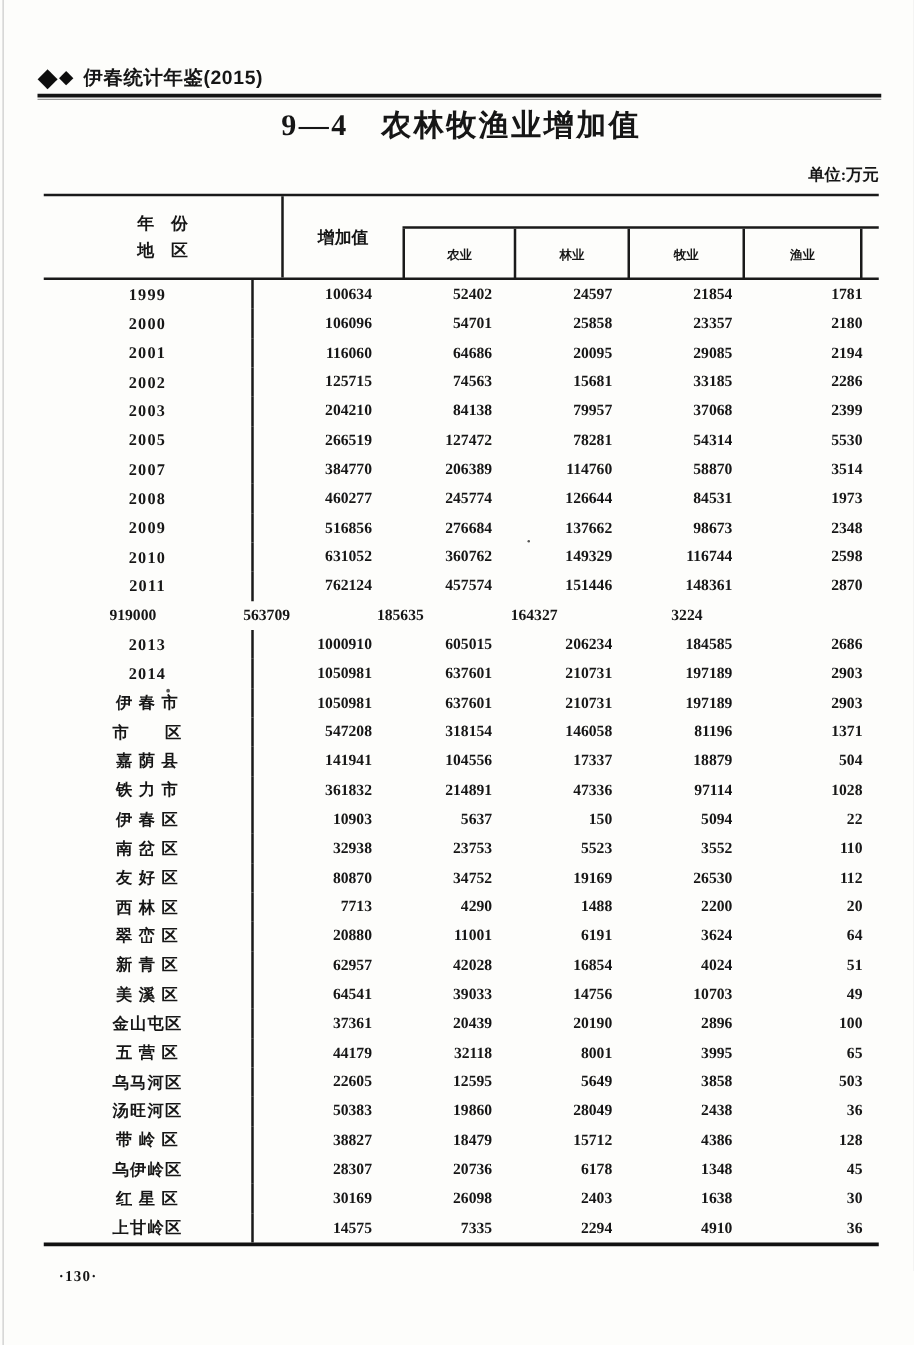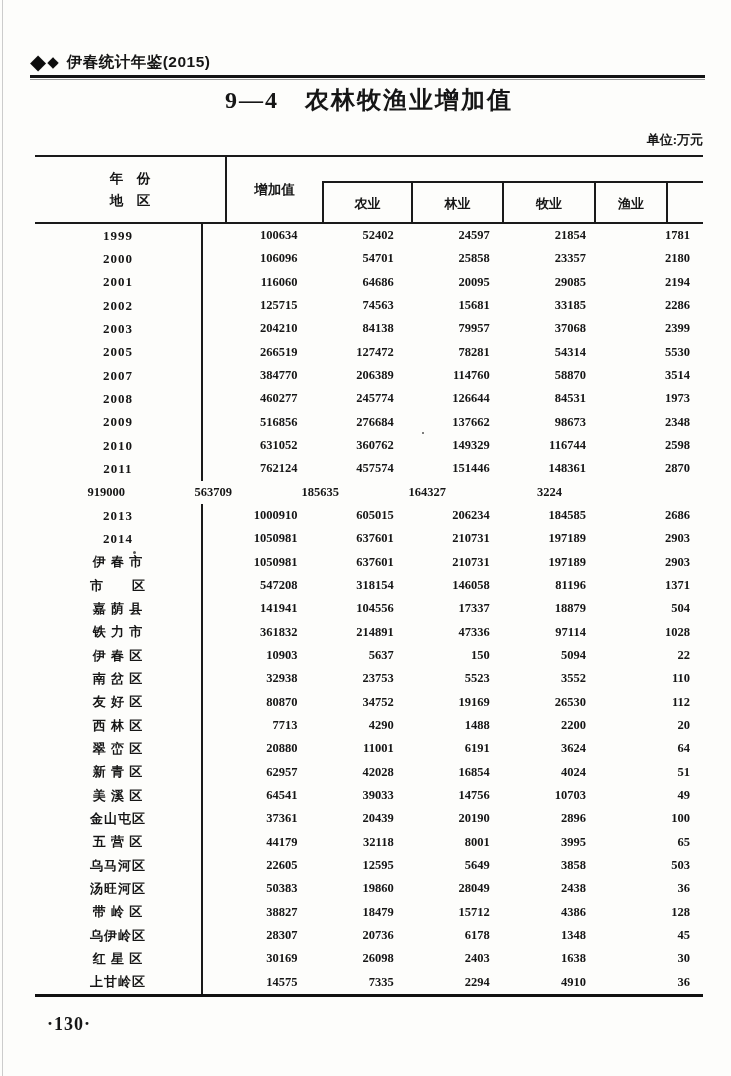--- a/index.html
+++ b/index.html
@@ -26,38 +26,38 @@
   .table{position:absolute;left:35px;top:155px;width:668px;
     border-top:2.5px solid #1a1a1a;border-bottom:3px solid #111;}
   .table *{box-sizing:border-box;}
   .thead{height:67px;display:flex;border-bottom:2px solid #1a1a1a;}
   .th-col1{width:192px;border-right:2px solid #1a1a1a;display:flex;flex-direction:column;
     justify-content:center;align-items:center;gap:4px;font-size:13.5px;font-weight:700;}
   .th-value{width:95px;display:flex;align-items:center;justify-content:center;
     font-size:13.5px;font-weight:700;}
   .th-subs{flex:1;margin-top:24px;height:43px;border-top:2px solid #1a1a1a;display:flex;}
   .subbox{height:100%;display:flex;align-items:center;justify-content:center;
-    font-size:13px;font-weight:700;border-right:2px solid #1a1a1a;}
+    font-size:10px;font-weight:700;border-right:2px solid #1a1a1a;}
   .subbox.first{border-left:2px solid #1a1a1a;width:91px;}
-  .sb1{width:91px;} .sb2{width:92px;} .sb3{width:72px;}
+  .sb1{width:91px;} .sb2{width:92px;} .sb3{width:94px;}
   .substub{flex:1;}
   .tbody{height:770px;display:flex;flex-direction:column;}
   .tr{flex:1;display:flex;align-items:center;gap:16px;}
   .td{height:100%;display:flex;align-items:center;}
   .td.label{width:192px;border-right:2px solid #1a1a1a;justify-content:center;
     font-size:13px;font-weight:700;letter-spacing:1px;}
   .td.num{justify-content:flex-end;font-size:12.5px;font-weight:700;
     font-family:"Liberation Serif","DejaVu Serif",serif;}
   .c0{width:95px;padding-right:5px;}
   .c1{width:91px;padding-right:5px;}
   .c2{width:91px;padding-right:5px;}
   .c3{width:92px;padding-right:6px;text-align:right;}
   .c4{width:107px;padding-right:13px;}
   
-  .footer{position:absolute;left:47px;top:1014px;font-size:18px;font-weight:700;letter-spacing:1px;}
+  .footer{position:absolute;left:47px;top:1014px;font-size:12px;font-weight:700;letter-spacing:1px;}
   
   .dot{position:absolute;width:3px;height:3px;border-radius:50%;background:#2a2a2a;opacity:.8;}
   .dot-a{left:133px;top:551px;}
   .dot-b{left:422px;top:432px;width:2px;height:2px;}
 </style>
 </head>
 <body>
 
 <div class="page">
   <div class="scan-edge"></div>

